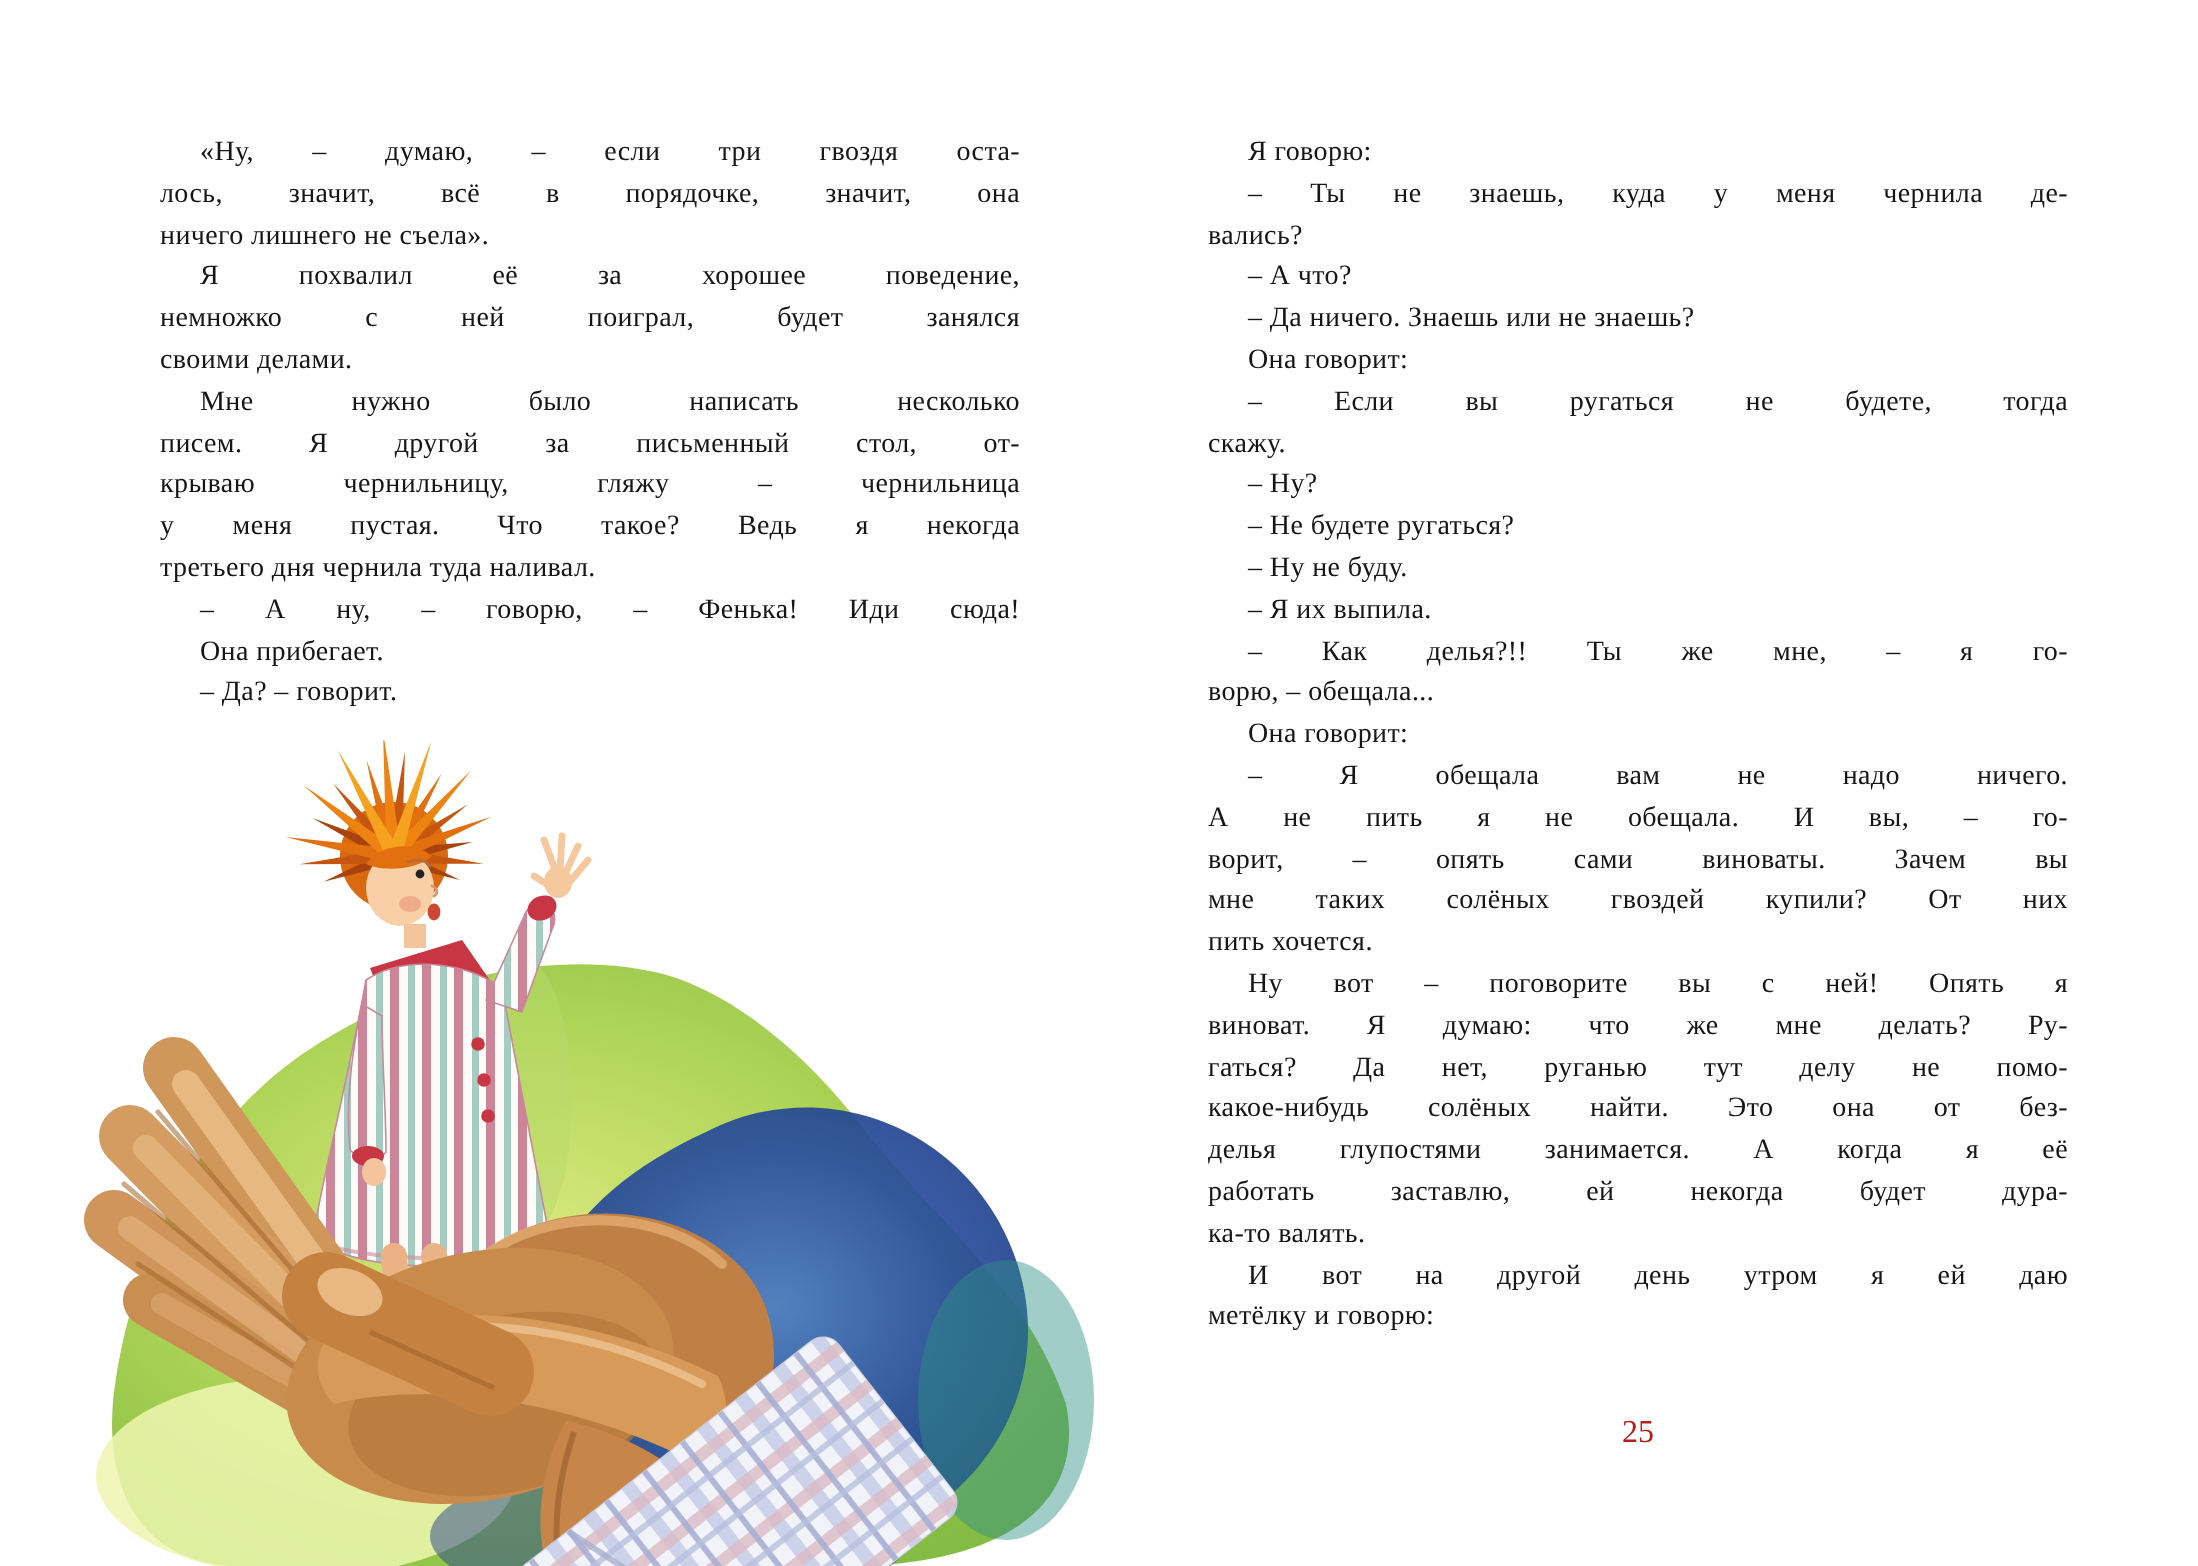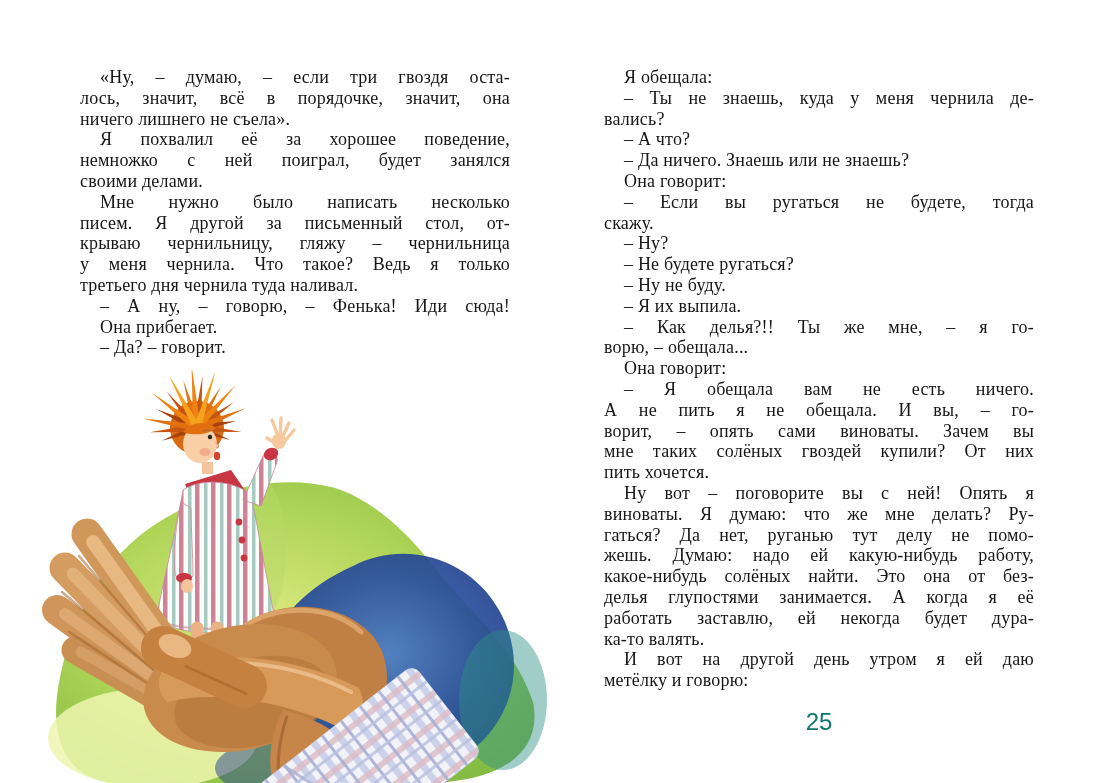--- a/index.html
+++ b/index.html
@@ -8,35 +8,35 @@
     background:#ffffff;
     font-family:"Liberation Serif","DejaVu Serif",serif;
   }
   .spread { position:absolute; inset:0; }
   .page { position:absolute; top:0; bottom:0; }
   .page.left  { left:0;   width:549px; }
   .page.right { left:549px; width:550px; }
 
   .text-col {
     position:absolute; top:67px;
-    font-size:18px; line-height:20.8px; color:#161616;
+    font-size:14px; line-height:20.8px; color:#161616;
     letter-spacing:0.2px;
   }
   .text-col.l { left:80px;  width:430px; }
   .text-col.r { left:55px;  width:430px; }  
 
   .line { min-height:20.8px; white-space:nowrap; }
   .line.ind  { text-indent:20px; }
   .line.just { text-align:justify; text-align-last:justify; white-space:normal; }
 
   .page-number {
     position:absolute; left:55px; width:430px; top:708px;
     text-align:center;
-    font-family:Liberation Sans, sans-serif;
-    font-size:24px; font-weight:400; color:#0f766e;
+    font-family:Liberation Serif, serif;
+    font-size:16px; font-weight:400; color:#b91c1c;
   }
 
   .illus { position:absolute; left:35px; top:370px; width:530px; height:413px; }
   .illus svg { display:block; width:100%; height:100%; }
 </style>
 </head>
 <body>
 
 <div class="spread">
 
@@ -44,21 +44,21 @@
     <div class="text-col l">
         <div class="line ind just">«Ну, – думаю, – если три гвоздя оста-</div>
         <div class="line just">лось, значит, всё в порядочке, значит, она</div>
         <div class="line">ничего лишнего не съела».</div>
         <div class="line ind just">Я похвалил её за хорошее поведение,</div>
         <div class="line just">немножко с ней поиграл, будет занялся</div>
         <div class="line">своими делами.</div>
         <div class="line ind just">Мне нужно было написать несколько</div>
         <div class="line just">писем. Я другой за письменный стол, от-</div>
         <div class="line just">крываю чернильницу, гляжу – чернильница</div>
-        <div class="line just">у меня чернила. Что такое? Ведь я только</div>
+        <div class="line just">у меня пустая. Что такое? Ведь я некогда</div>
         <div class="line">третьего дня чернила туда наливал.</div>
         <div class="line ind just">– А ну, – говорю, – Фенька! Иди сюда!</div>
         <div class="line ind">Она прибегает.</div>
         <div class="line ind">– Да? – говорит.</div>
       </div>
 
     <div class="illus">
       <svg viewBox="0 0 530 413" xmlns="http://www.w3.org/2000/svg">
         <defs>
           <radialGradient id="gGreen" cx="42%" cy="45%" r="68%">
@@ -221,44 +221,43 @@
           <rect x="-108" y="-28" width="214" height="112" rx="10" fill="#f1f3f9" stroke="#c9cede"></rect>
           <rect x="-108" y="-28" width="214" height="112" rx="10" fill="url(#plaid)" opacity="0.85"></rect>
           <path d="M-58,-28 L-20,84" stroke="#aab1d0" stroke-width="3" opacity="0.8"></path>
         </g>
       </svg>
     </div>
   </div>
 
   <div class="page right">
     <div class="text-col r">
-        <div class="line ind">Я обещала:</div>
+        <div class="line ind">Я говорю:</div>
         <div class="line ind just">– Ты не знаешь, куда у меня чернила де-</div>
         <div class="line">вались?</div>
         <div class="line ind">– А что?</div>
         <div class="line ind">– Да ничего. Знаешь или не знаешь?</div>
         <div class="line ind">Она говорит:</div>
         <div class="line ind just">– Если вы ругаться не будете, тогда</div>
         <div class="line">скажу.</div>
         <div class="line ind">– Ну?</div>
         <div class="line ind">– Не будете ругаться?</div>
         <div class="line ind">– Ну не буду.</div>
         <div class="line ind">– Я их выпила.</div>
         <div class="line ind just">– Как делья?!! Ты же мне, – я го-</div>
         <div class="line">ворю, – обещала...</div>
         <div class="line ind">Она говорит:</div>
-        <div class="line ind just">– Я обещала вам не есть ничего.</div>
+        <div class="line ind just">– Я обещала вам не надо ничего.</div>
         <div class="line just">А не пить я не обещала. И вы, – го-</div>
         <div class="line just">ворит, – опять сами виноваты. Зачем вы</div>
         <div class="line just">мне таких солёных гвоздей купили? От них</div>
         <div class="line">пить хочется.</div>
         <div class="line ind just">Ну вот – поговорите вы с ней! Опять я</div>
-        <div class="line just">виноваты. Я думаю: что же мне делать? Ру-</div>
+        <div class="line just">виноват. Я думаю: что же мне делать? Ру-</div>
         <div class="line just">гаться? Да нет, руганью тут делу не помо-</div>
-        <div class="line just">жешь. Думаю: надо ей какую-нибудь работу,</div>
         <div class="line just">какое-нибудь солёных найти. Это она от без-</div>
         <div class="line just">делья глупостями занимается. А когда я её</div>
         <div class="line just">работать заставлю, ей некогда будет дура-</div>
         <div class="line">ка-то валять.</div>
         <div class="line ind just">И вот на другой день утром я ей даю</div>
         <div class="line">метёлку и говорю:</div>
       </div>
     <div class="page-number">25</div>
   </div>
 

